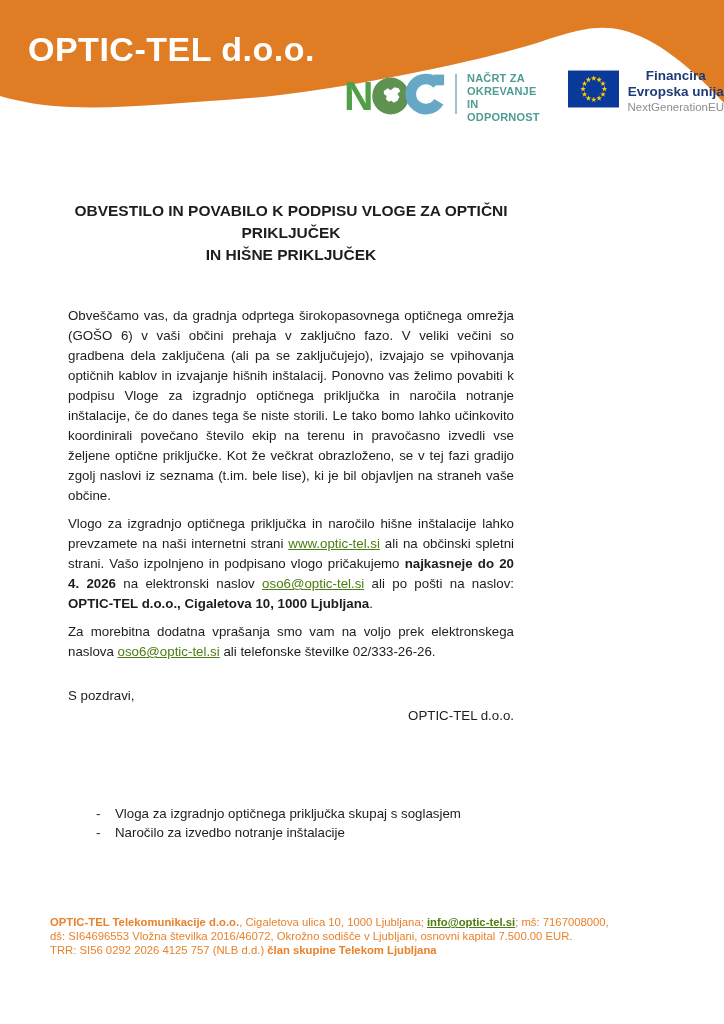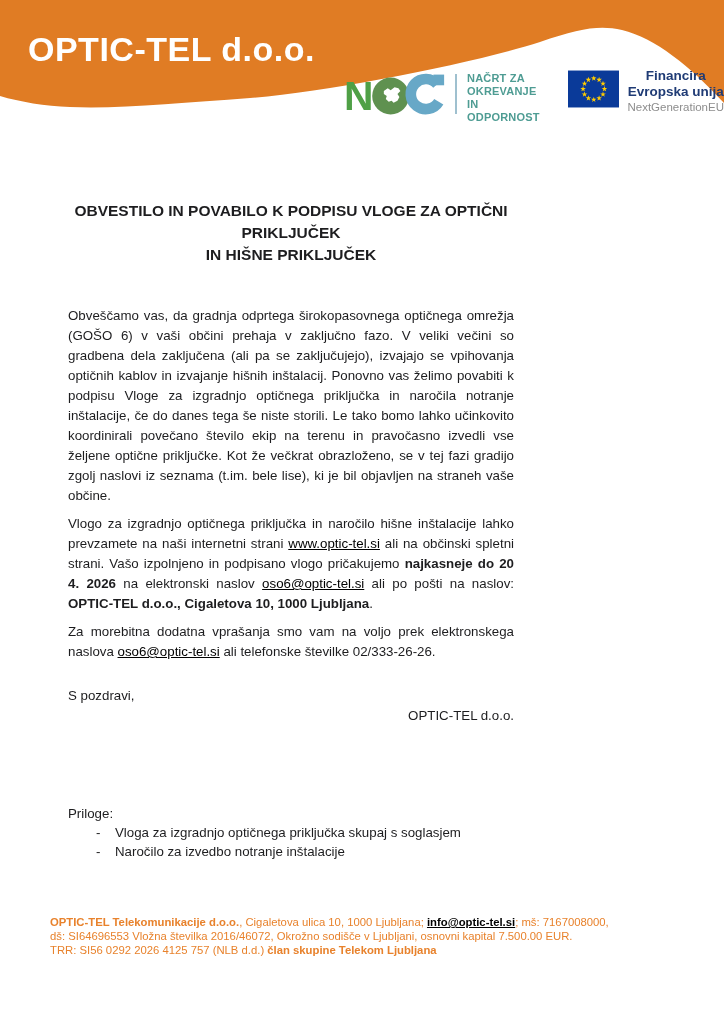--- a/index.html
+++ b/index.html
@@ -22,21 +22,21 @@
   .eu-text .l3 { color:#8d8d8d; font-size:11.5px; line-height:15px; }
 
   
   .doc { padding:0 66px 0 68px; color:#1d1d1f; }
   .title { margin-top:70px; text-align:center; font-weight:bold; font-size:15.5px; line-height:22px; }
   .para { font-size:13.3px; line-height:20px; text-align:justify; }
   .p1 { margin-top:40px; }
   .p2 { margin-top:8px;  }
   .p3 { margin-top:8px;  }
   .b  { font-weight:bold; }
-  a.lnk { color:#000000; text-decoration:underline; cursor:pointer; }
+  a.lnk { color:#4d7c0f; text-decoration:underline; cursor:pointer; }
   .salutation { margin-top:24px; font-size:13.3px; line-height:20px; }
   .signature  { font-size:13.3px; line-height:20px; text-align:right; }
   .attachments { margin-top:78px; font-size:13.3px; line-height:19px; }
   .attachments ul { list-style:none; }
   .attachments li { padding-left:28px; display:flex; }
   .attachments li .dash { width:19px; flex:0 0 19px; }
 
   
   .footer { position:absolute; top:916px; left:0; width:724px; padding:0 40px 0 50px;
             color:#e8822c; font-size:11.3px; line-height:13.8px; }
@@ -109,21 +109,20 @@
     </div>
 
     <p class="para p1"><span>Obveščamo vas, da gradnja odprtega širokopasovnega optičnega omrežja (GOŠO 6) v vaši občini prehaja v zaključno fazo. V veliki večini so gradbena dela zaključena (ali pa se zaključujejo), izvajajo se vpihovanja optičnih kablov in izvajanje hišnih inštalacij. Ponovno vas želimo povabiti k podpisu Vloge za izgradnjo optičnega priključka in naročila notranje inštalacije, če do danes tega še niste storili. Le tako bomo lahko učinkovito koordinirali povečano število ekip na terenu in pravočasno izvedli vse željene optične priključke. Kot že večkrat obrazloženo, se v tej fazi gradijo zgolj naslovi iz seznama (t.im. bele lise), ki je bil objavljen na straneh vaše občine.</span></p>
     <p class="para p2"><span>Vlogo za izgradnjo optičnega priključka in naročilo hišne inštalacije lahko prevzamete na naši internetni strani </span><a href="#" class="lnk">www.optic-tel.si</a><span> ali na občinski spletni strani. Vašo izpolnjeno in podpisano vlogo pričakujemo </span><span class="b">najkasneje do 20 4. 2026</span><span> na elektronski naslov </span><a href="#" class="lnk">oso6@optic-tel.si</a><span> ali po pošti na naslov: </span><span class="b">OPTIC-TEL d.o.o., Cigaletova 10, 1000 Ljubljana</span><span>.</span></p>
     <p class="para p3"><span>Za morebitna dodatna vprašanja smo vam na voljo prek elektronskega naslova </span><a href="#" class="lnk">oso6@optic-tel.si</a><span> ali telefonske številke 02/333-26-26.</span></p>
 
     <div class="salutation">S pozdravi,</div>
     <div class="signature">OPTIC-TEL d.o.o.</div>
 
     <div class="attachments">
-      <div>Priloge:</div>
       <ul>
         <li>
           <span class="dash">-</span>
           <span>Vloga za izgradnjo optičnega priključka skupaj s soglasjem</span>
         </li>
         <li>
           <span class="dash">-</span>
           <span>Naročilo za izvedbo notranje inštalacije</span>
         </li>
       </ul>

